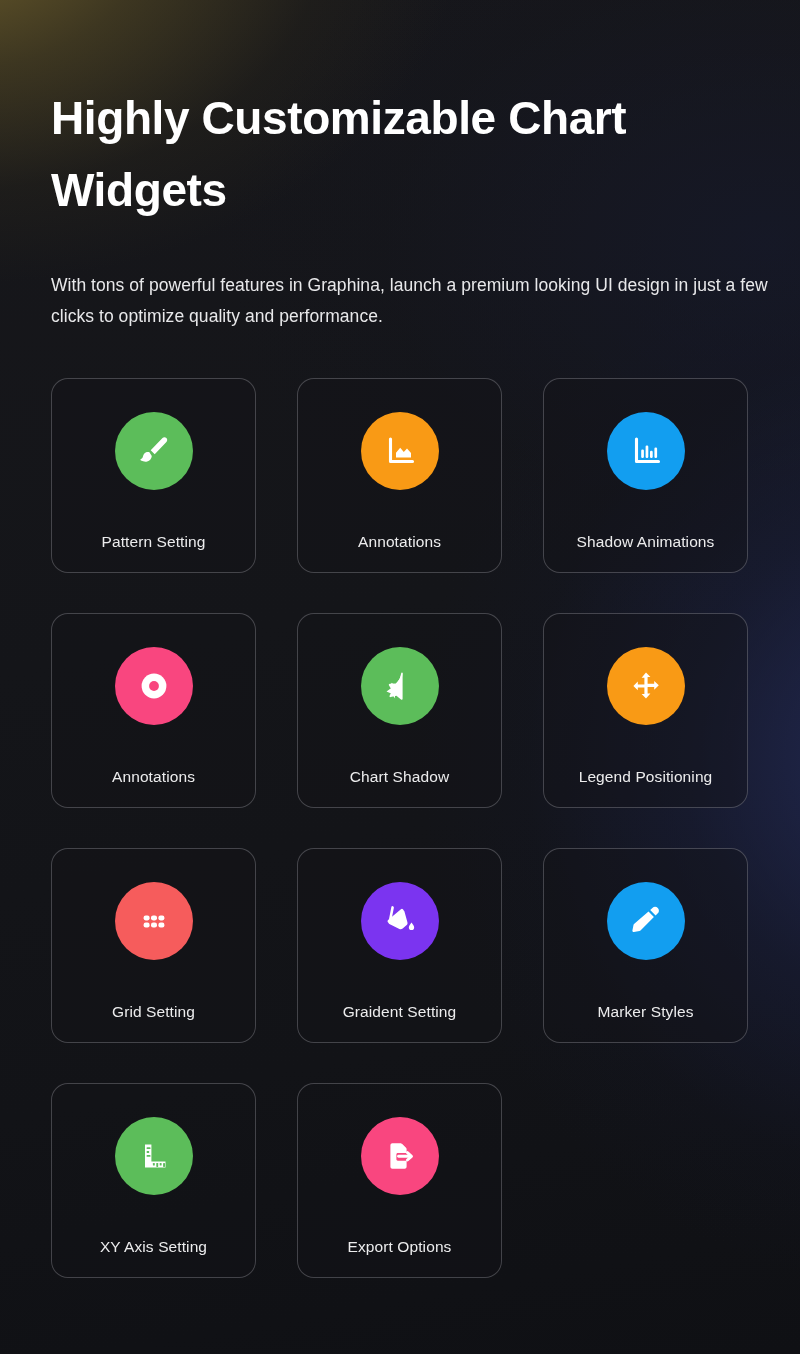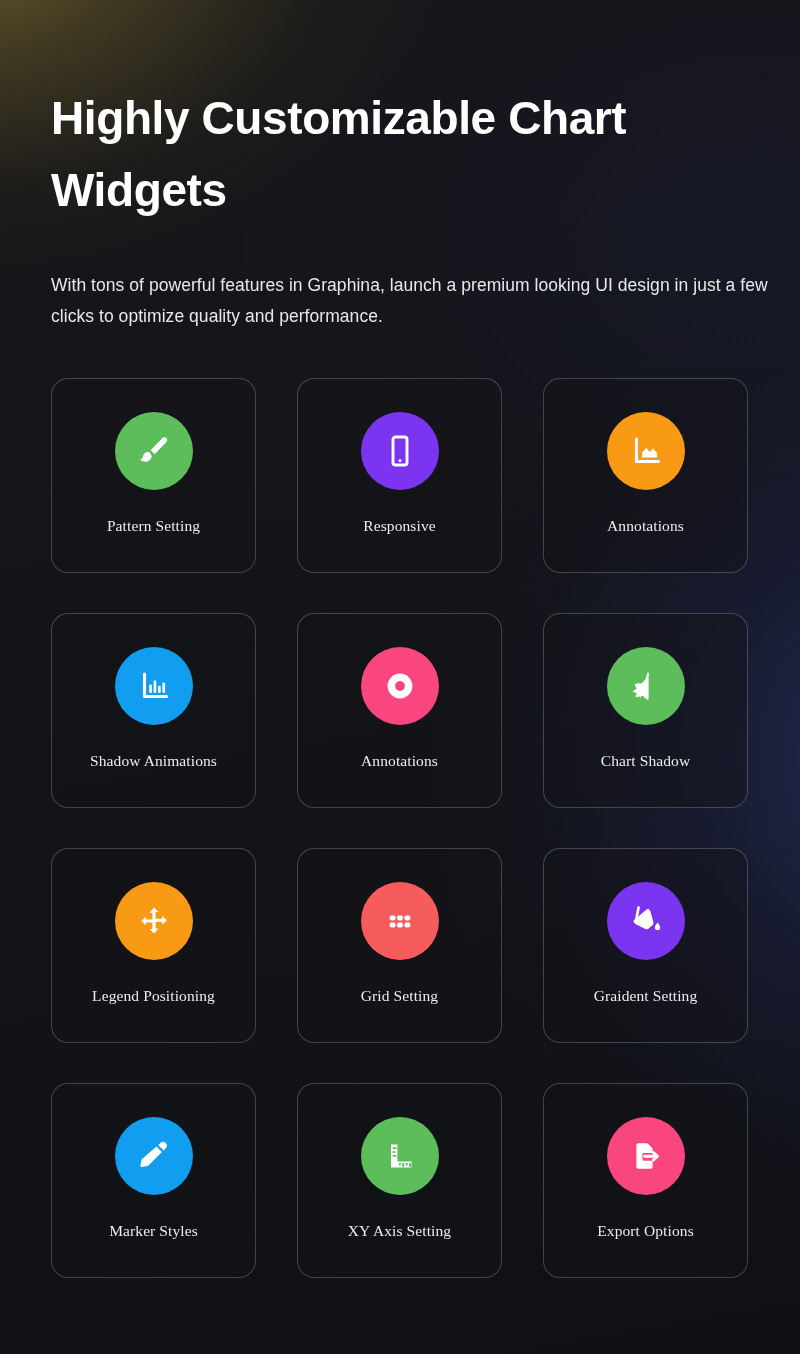--- a/index.html
+++ b/index.html
@@ -68,28 +68,27 @@
     position:relative;
   }
   .card .circle {
     width:78px; height:78px;
     border-radius:50%;
     display:flex; align-items:center; justify-content:center;
     flex:0 0 auto;
   }
   .card .circle svg { display:block; }
   .card .label {
-    margin-top:26px;
+    margin-top:42px;
     font-size:15.5px;
     line-height:20px;
     color:#ececed;
     font-weight:400;
     text-align:center;
     letter-spacing:0.1px;
-    font-family:Liberation Serif, serif;
   }
 </style>
 </head>
 <body>
 
 <div class="page">
 
   <div class="header">
     <h1 class="title">Highly Customizable Chart Widgets</h1>
     <p class="subtitle">With tons of powerful features in Graphina, launch a premium looking UI design in just a few clicks to optimize quality and performance.</p>
@@ -97,29 +96,20 @@
 
   <div class="grid">
       <div class="card">
         <div class="circle" style="background: rgb(92, 189, 90);">
           <svg width="40" height="40" viewBox="0 0 40 40" fill="none">
             <path d="M32.4 7.1c-1.1-1.1-2.8-1.1-3.9 0L16.7 19.2l4 4L32.4 11c1.1-1.1 1.1-2.8 0-3.9z" fill="#fff"></path>
             <path d="M15.2 21.1c-1.6-.5-3.4-.1-4.6 1.2-1.3 1.3-1.4 2.9-2 4.1-.4.8-1 1.3-1.7 1.7-.6.3-.6 1.1 0 1.4 1.9 1 4.2 1.5 6.3 1 2.6-.6 4.5-2.8 4.6-5.4l-2.6-4z" fill="#fff"></path>
           </svg>
         </div>
         <div class="label">Pattern Setting</div>
-      </div>
-      <div class="card">
-        <div class="circle" style="background: rgb(123, 52, 240);">
-          <svg width="38" height="38" viewBox="0 0 38 38" fill="none">
-            <rect x="12" y="5" width="14" height="28" rx="2.6" stroke="#fff" stroke-width="2.9"></rect>
-            <circle cx="19" cy="28.4" r="1.5" fill="#fff"></circle>
-          </svg>
-        </div>
-        <div class="label">Responsive</div>
       </div>
       <div class="card">
         <div class="circle" style="background: rgb(249, 154, 21);">
           <svg width="38" height="38" viewBox="0 0 38 38" fill="none">
             <path d="M9.5 7v22.5h22" stroke="#fff" stroke-width="3.1" stroke-linecap="round" stroke-linejoin="round"></path>
             <path d="M15 25.5v-4.8l4.2-5 3.6 4.4 3.2-3.7 4 4.5v4.6H15z" fill="#fff"></path>
           </svg>
         </div>
         <div class="label">Annotations</div>
       </div>

